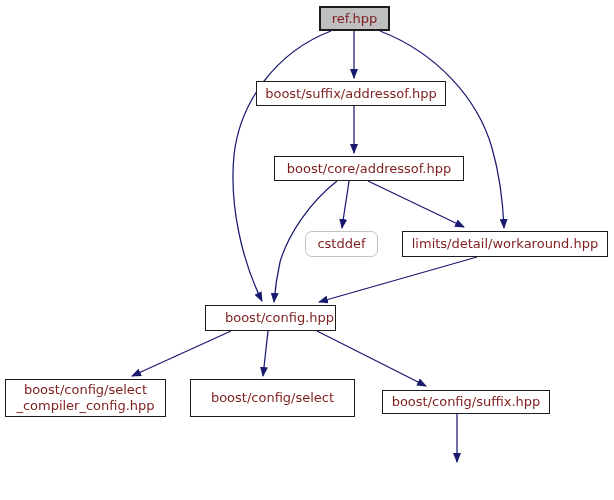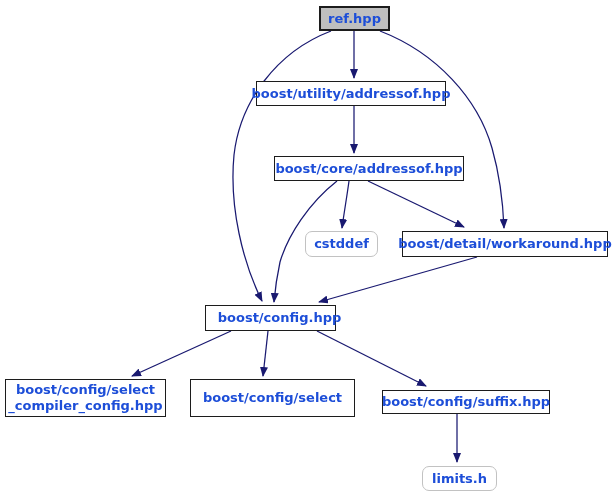--- a/index.html
+++ b/index.html
@@ -20,31 +20,30 @@
     left: 0;
     top: 0;
     width: 614px;
     height: 500px;
   }
   .node {
     position: absolute;
     box-sizing: border-box;
     background: #ffffff;
     border: 1px solid #1c1c1c;
-    color: #1d4ed8;
+    color: #7f1d1d;
     font-size: 13px;
     line-height: 16px;
     display: flex;
     flex-direction: column;
     align-items: center;
     justify-content: center;
     text-align: center;
     white-space: nowrap;
     cursor: pointer;
-    font-weight: bold;
   }
   .node.root {
     background: #bfbfbf;
     border-width: 2px;
   }
   .node.external {
     border-color: #c2c2c2;
     cursor: default;
     border-radius: 7px;
   }
@@ -78,49 +77,46 @@
     <path class="edge" marker-end="url(#arrow)" d="M268,331 L263,376"></path>
     <path class="edge" marker-end="url(#arrow)" d="M317,331 L426,386"></path>
     <path class="edge" marker-end="url(#arrow)" d="M457,414 L457,462"></path>
   </svg>
 
   <div class="node root" style="left:319px; top:6px; width:71px; height:25px;">
     <span>ref.hpp</span>
   </div>
 
   <div class="node" style="left:256px; top:81px; width:190px; height:25px;">
-    <span>boost/utility/addressof.hpp</span>
+    <span>boost/suffix/addressof.hpp</span>
   </div>
 
   <div class="node" style="left:258px; top:156px; width:190px; height:25px;margin-left:16px;">
     <span>boost/core/addressof.hpp</span>
   </div>
 
   <div class="node external" style="left:305px; top:231px; width:73px; height:26px;">
     <span>cstddef</span>
   </div>
 
   <div class="node" style="left:402px; top:231px; width:206px; height:26px;">
-    <span>boost/detail/workaround.hpp</span>
+    <span>limits/detail/workaround.hpp</span>
   </div>
 
   <div class="node" style="left:205px; top:305px; width:131px; height:26px;padding-left:18px;">
     <span>boost/config.hpp</span>
   </div>
 
   <div class="node" style="left:5px; top:379px; width:161px; height:38px;">
     <span>boost/config/select</span>
     <span>_compiler_config.hpp</span>
   </div>
 
   <div class="node" style="left:190px; top:379px; width:165px; height:38px;">
     <span>boost/config/select</span>
   </div>
 
   <div class="node" style="left:382px; top:390px; width:168px; height:24px;">
     <span>boost/config/suffix.hpp</span>
   </div>
 
-  <div class="node external" style="left:422px; top:466px; width:75px; height:25px;">
-    <span>limits.h</span>
-  </div>
 
 </div>
 
 </body></html>

